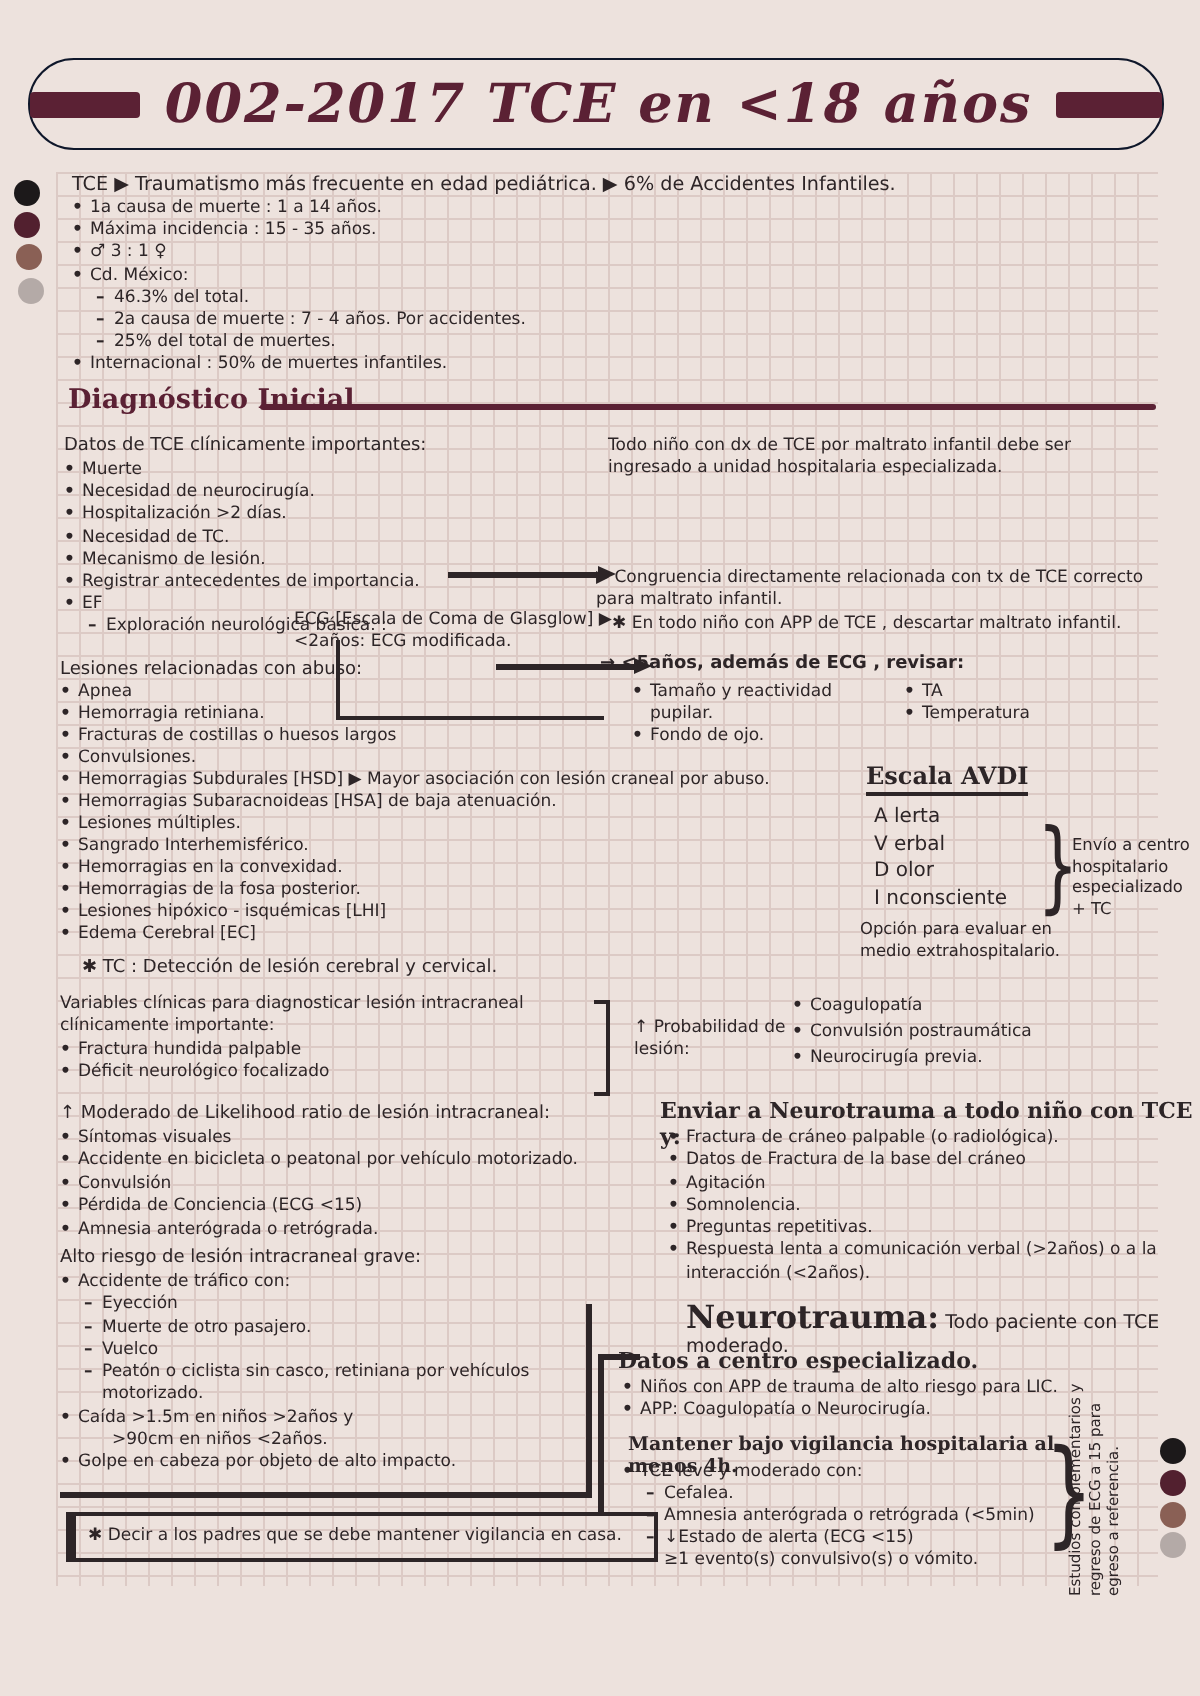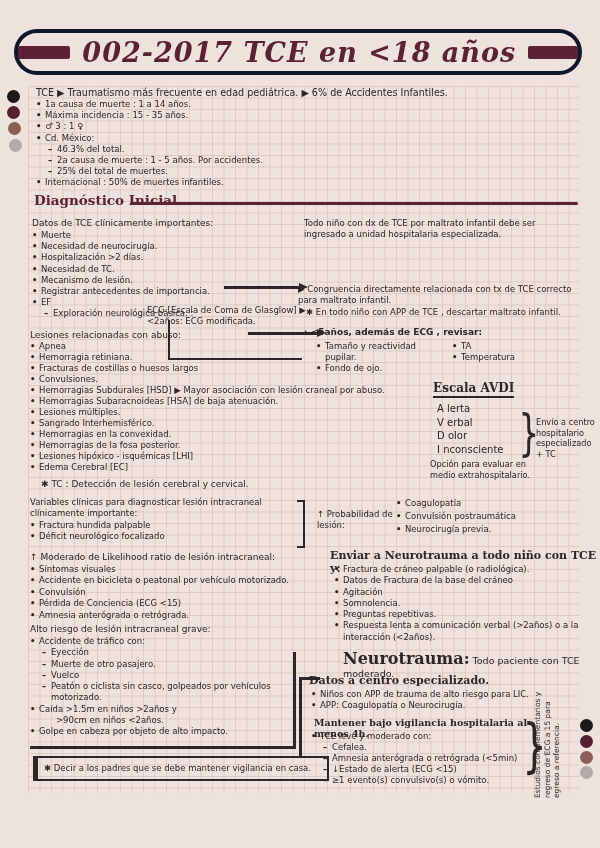--- a/index.html
+++ b/index.html
@@ -2,21 +2,21 @@
 <html><head>
 <meta charset="utf-8">
 <style>
   html,body{margin:0;padding:0;}
   body{width:600px;height:848px;background:#ede2dd;font-family:"DejaVu Sans",sans-serif;color:#2d2527;}
   .page{position:relative;width:600px;height:848px;overflow:hidden;}
   .grid{position:absolute;left:28px;top:86px;width:551px;height:707px;
     background-image:linear-gradient(to right,#dccac5 1px,transparent 1px),
                      linear-gradient(to bottom,#dccac5 1px,transparent 1px);
     background-size:11.5px 11.5px;}
-  .banner{position:absolute;left:14px;top:29px;width:568px;height:46px;border:4px solid #0f172a;
+  .banner{position:absolute;left:14px;top:29px;width:568px;height:46px;border:1px solid #0f172a;
     border-radius:24px;display:flex;align-items:center;justify-content:center;gap:12px;box-sizing:border-box;background:#ede2dd;}
   .bar{height:13px;background:#5b2134;border-radius:2px;}
   .bar-l{width:84px}.bar-r{width:80px}
   .title{font-family:"DejaVu Serif",serif;font-style:italic;font-weight:bold;font-size:27px;color:#5b2134;letter-spacing:1px;white-space:nowrap;}
   .abs{position:absolute;}
   .txt{font-size:8.5px;line-height:11.2px;}
   .ln{display:flex;align-items:flex-start;}
   .ln .b{flex:0 0 9px;font-weight:bold;}
   .ln .t{flex:1 1 auto;}
   .i1{margin-left:12px}.i2{margin-left:26px}
@@ -74,21 +74,21 @@
       <div class="ln">
         <span class="b">•</span>
         <span class="t">Cd. México:</span>
       </div>
       <div class="ln i1">
         <span class="b">–</span>
         <span class="t">46.3% del total.</span>
       </div>
       <div class="ln i1">
         <span class="b">–</span>
-        <span class="t">2a causa de muerte : 1 - 5 años. Por accidentes.</span>
+        <span class="t">2a causa de muerte : 7 - 4 años. Por accidentes.</span>
       </div>
       <div class="ln i1">
         <span class="b">–</span>
         <span class="t">25% del total de muertes.</span>
       </div>
       <div class="ln">
         <span class="b">•</span>
         <span class="t">Internacional : 50% de muertes infantiles.</span>
       </div>
     </div>
@@ -303,21 +303,21 @@
       <div class="ln i1">
         <span class="b">–</span>
         <span class="t">Muerte de otro pasajero.</span>
       </div>
       <div class="ln i1">
         <span class="b">–</span>
         <span class="t">Vuelco</span>
       </div>
       <div class="ln i1">
         <span class="b">–</span>
-        <span class="t">Peatón o ciclista sin casco, golpeados por vehículos motorizado.</span>
+        <span class="t">Peatón o ciclista sin casco, retiniana por vehículos motorizado.</span>
       </div>
       <div class="ln">
         <span class="b">•</span>
         <span class="t">Caída &gt;1.5m en niños &gt;2años y</span>
       </div>
       <div class="ln i2">
         <span class="t">&gt;90cm en niños &lt;2años.</span>
       </div>
       <div class="ln">
         <span class="b">•</span>

